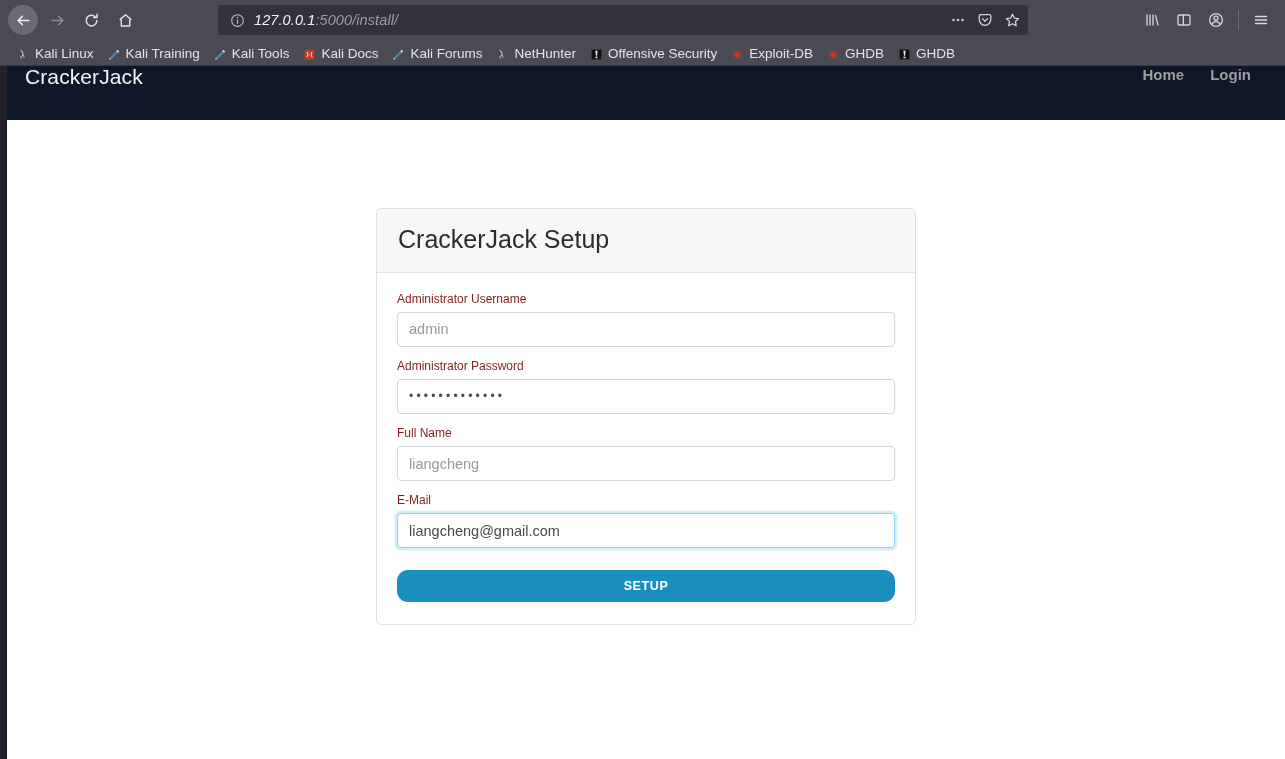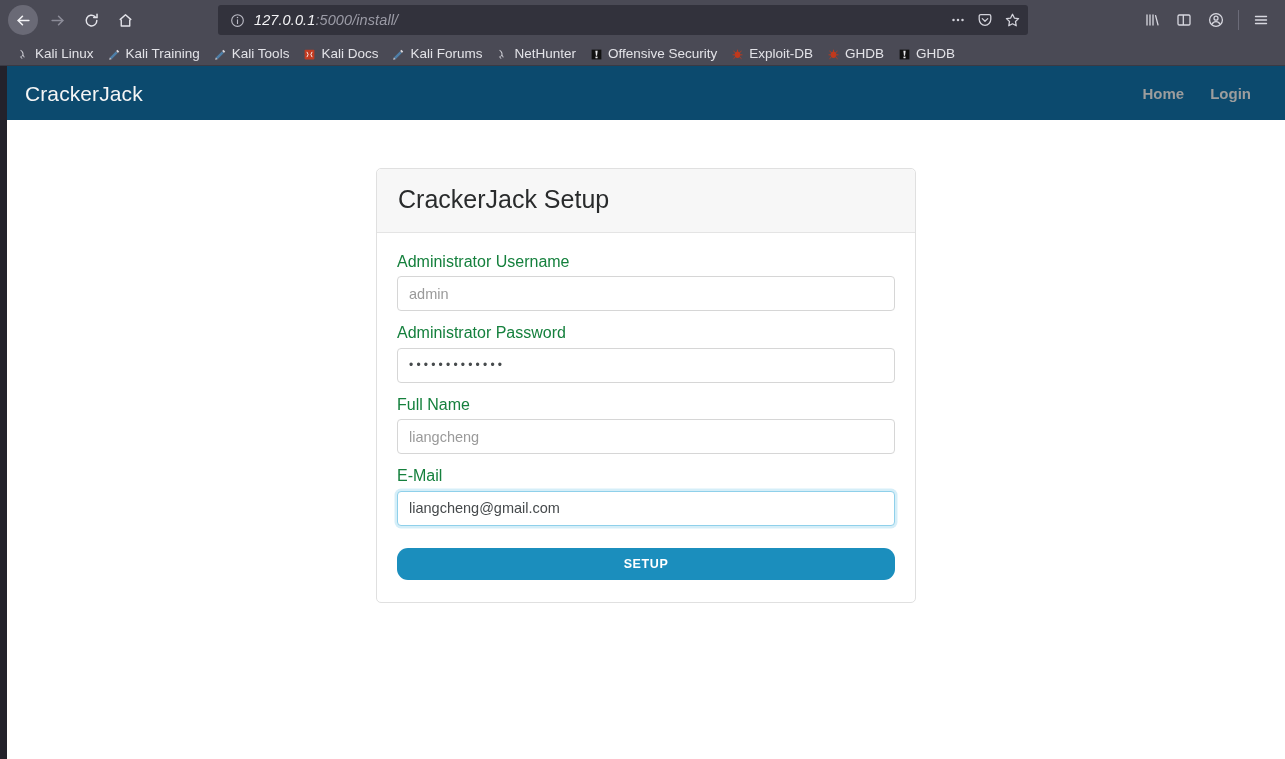--- a/index.html
+++ b/index.html
@@ -107,44 +107,44 @@
   .viewport {
     flex: 1;
     background: #ffffff;
     overflow: hidden;
     position: relative;
   }
 
   
   .pagenav {
     height: 54px;
-    background: #0c4a6e;
+    background: #0f172a;
     display: flex;
-    align-items: center;
+    align-items: flex-start;
     padding: 0 18px;
   }
   .brand {
     color: #f5f5f5;
     font-size: 21px;
     line-height: 1;
     letter-spacing: .1px;
   }
   .nav-links {
     margin-left: auto;
     display: flex; align-items: center; gap: 26px;
     padding-right: 16px;
     font-weight: bold;
   }
   .nav-link {
     color: #9d9d9d;
     font-size: 15px;
   }
 
   
-  .page-body { padding-top: 48px; }
+  .page-body { padding-top: 48px; margin-top: 40px; }
   .card {
     width: 540px;
     margin: 0 auto;
     border: 1px solid #e0e0e0;
     border-radius: 5px;
     background: #ffffff;
   }
   .card-header {
     background: #f7f7f7;
     border-bottom: 1px solid #e4e4e4;
@@ -154,22 +154,22 @@
   .card-title {
     font-size: 25px;
     color: #292b2c;
     line-height: 1.1;
   }
   .card-body { padding: 20px 20px 22px 20px; }
 
   .form-group { margin-bottom: 13px; }
   .form-label {
     display: block;
-    font-size: 16px;
-    color: #15803d;
+    font-size: 12px;
+    color: #7f1d1d;
     margin-bottom: 6px;
     line-height: 1.1;
   }
   .form-control {
     width: 100%;
     height: 35px;
     border: 1px solid #d6d6d6;
     border-radius: 4px;
     padding: 0 11px;
     font-size: 14.5px;

